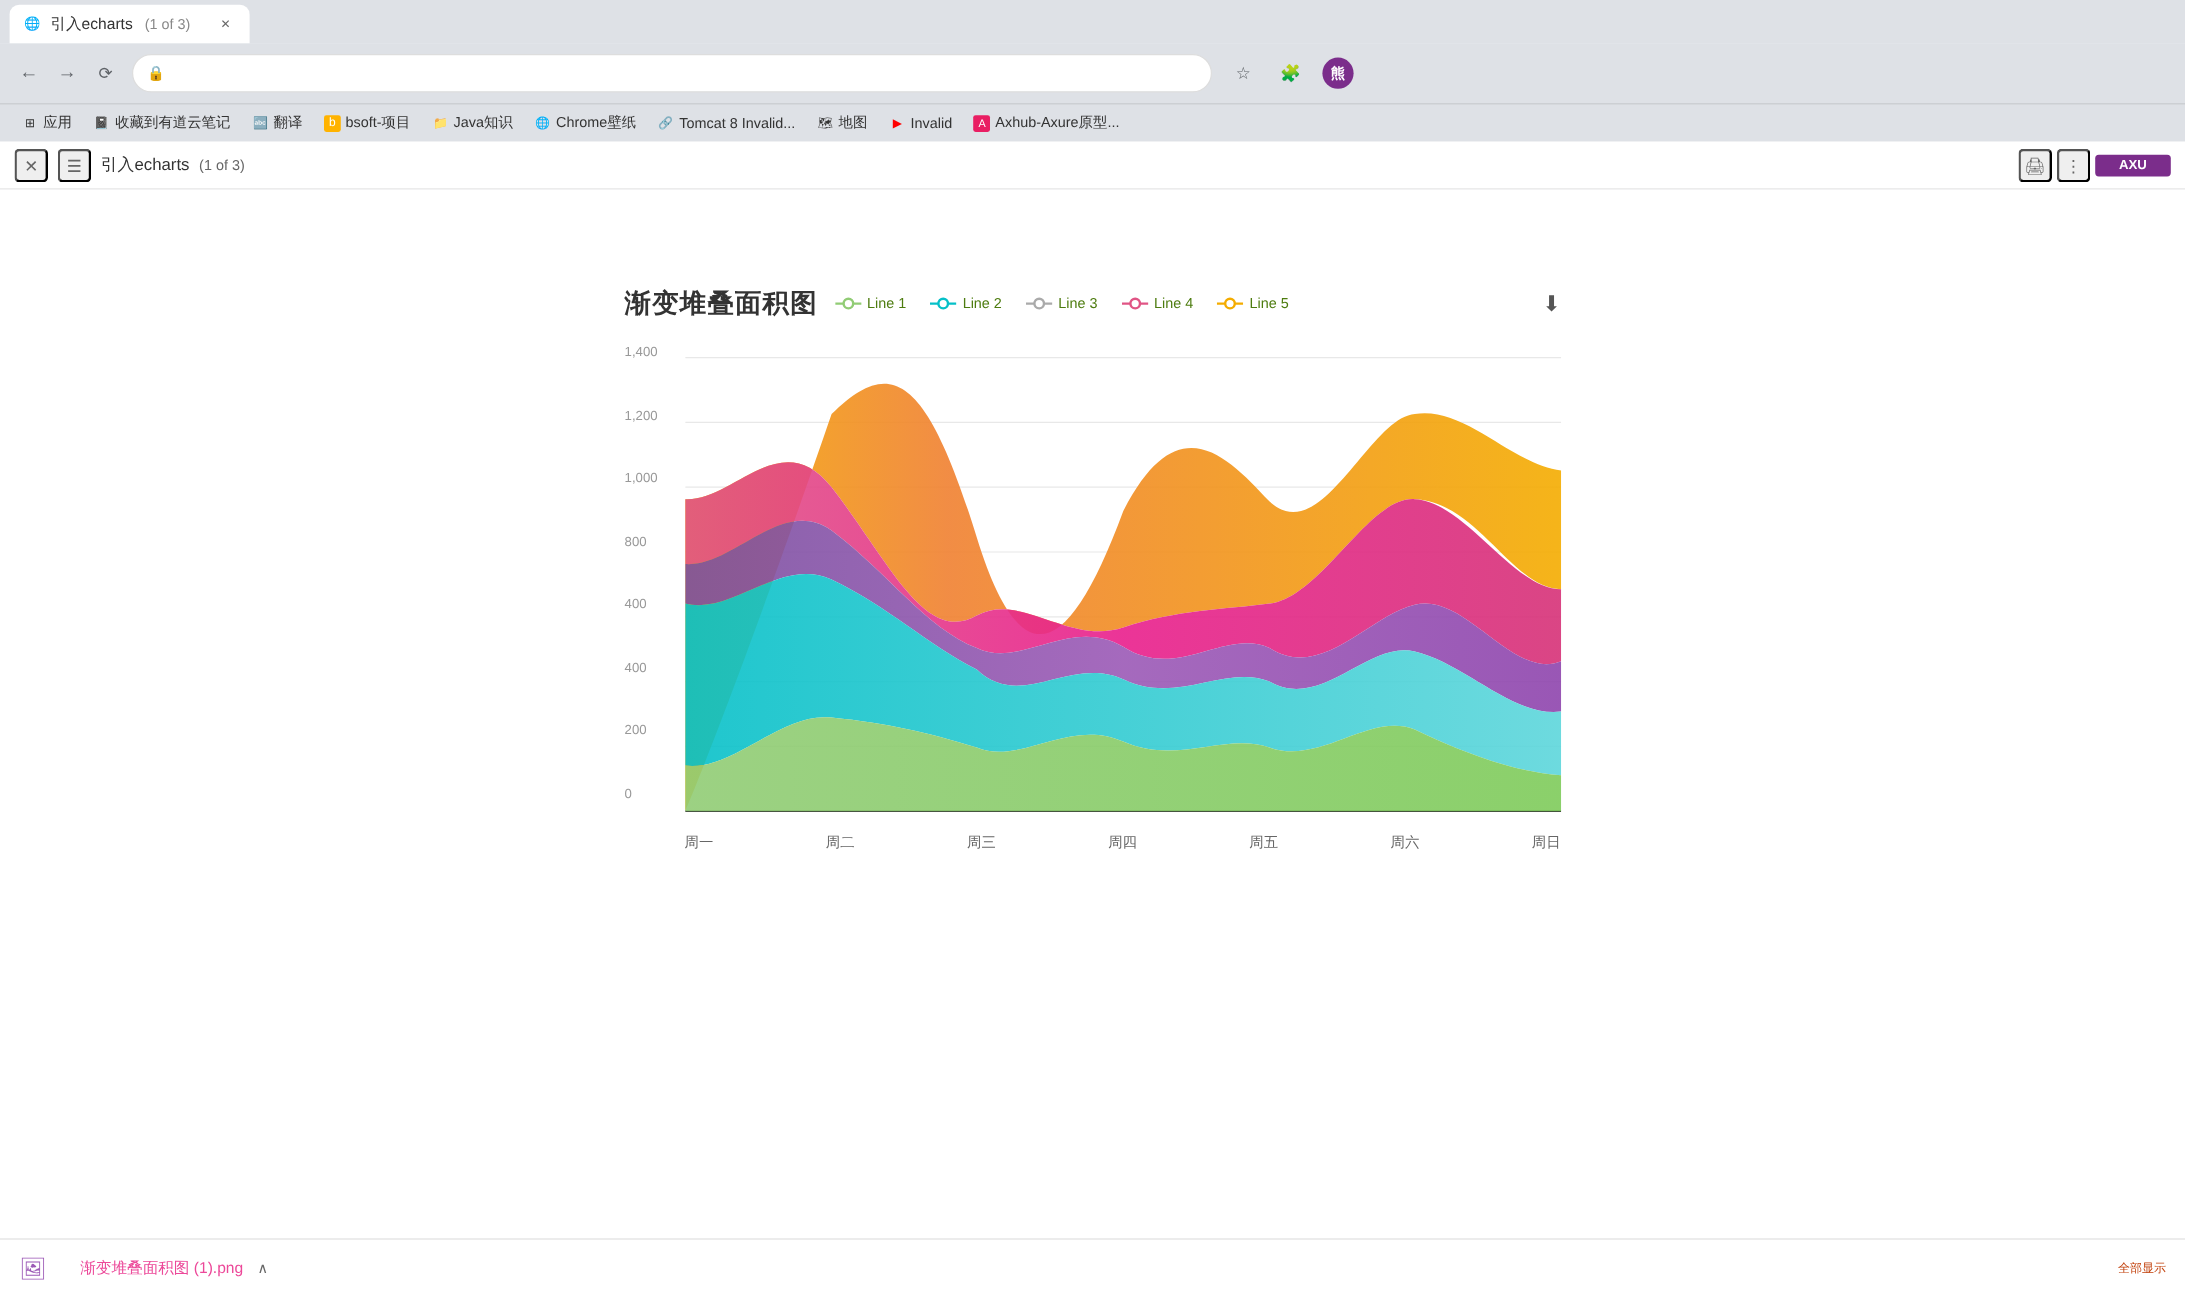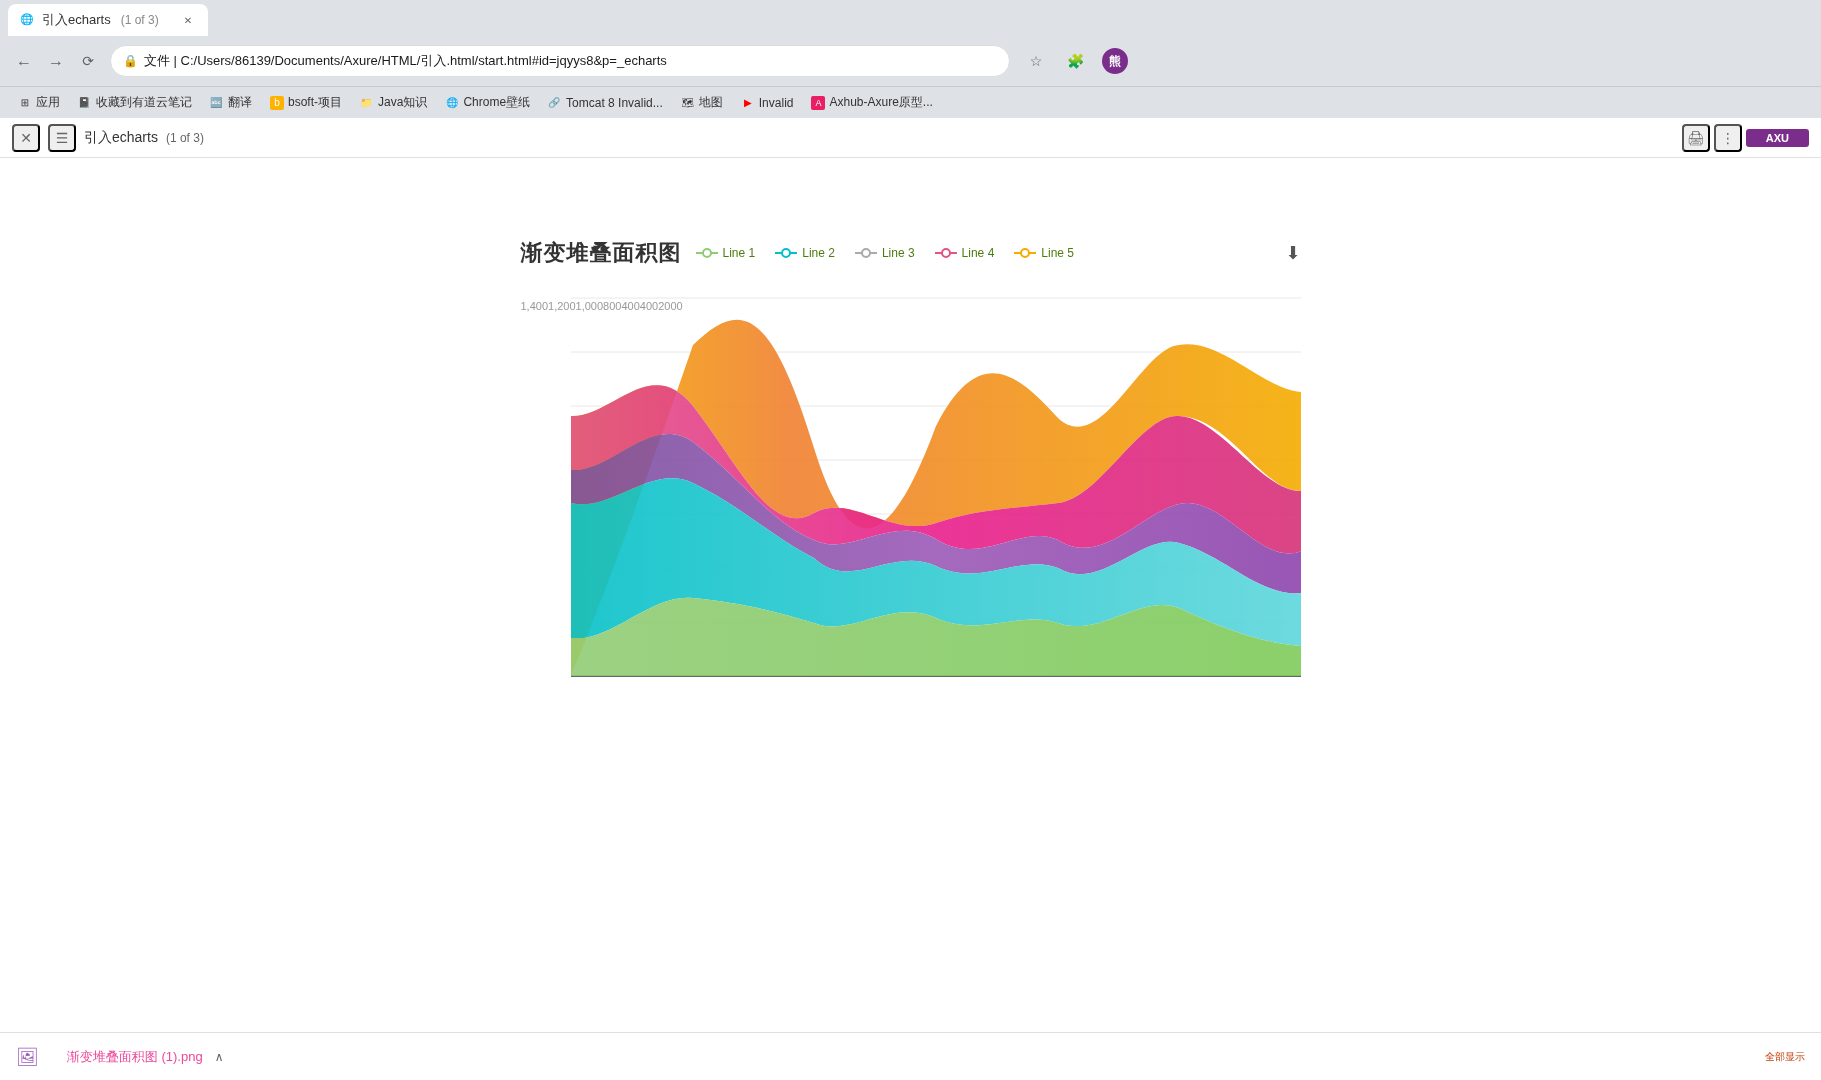--- a/index.html
+++ b/index.html
@@ -67,21 +67,20 @@
 </div>
 
 <div class="browser-top">
   <div class="nav-buttons">
     <button class="nav-btn">←</button>
     <button class="nav-btn">→</button>
     <button class="nav-btn refresh-btn">⟳</button>
   </div>
   <div class="address-bar">
     <span class="lock-icon">🔒</span>
-    <span class="address-text">文件 | C:/Users/86139/Documents/Axure/HTML/引入.html/start.html#id=jqyys8&amp;p=_echarts</span>
   </div>
   <button class="star-btn">☆</button>
   <button class="ext-btn">🧩</button>
   <button class="avatar-btn">熊</button>
 </div>
 
 <div class="bookmarks-bar">
   <div class="bm-item">
     <span class="bm-icon">⊞</span>
     <span>应用</span>
@@ -181,21 +180,21 @@
             <circle cx="11" cy="6" r="4" fill="white" stroke="#f4ac00" stroke-width="2"></circle>
           </svg>
           <span>Line 5</span>
         </div>
       </div>
       <span class="download-icon" title="download">⬇</span>
     </div>
 
     <div style="position:relative; padding-left: 50px;">
 
-      <div style="position:absolute; left:0; top:12px; height:380px; display:flex; flex-direction:row; justify-content:space-between; font-size:11px; color:#999; width:45px; padding-right:6px;">
+      <div style="position:absolute; left:0; top:0; height:380px; display:flex; flex-direction:column; justify-content:space-between; font-size:11px; color:#999; width:45px; padding-right:6px;">
         <span>1,400</span>
         <span>1,200</span>
         <span>1,000</span>
         <span>800</span>
         <span>400</span>
         <span>400</span>
         <span>200</span>
         <span>0</span>
       </div>
 
@@ -320,20 +319,29 @@
           C 410,340 450,312 487,325
           C 530,340 570,295 608,310
           C 650,330 690,345 730,348
           L 730,378
           L 0,378
           Z
         " fill="url(#grad1)" opacity="0.9"></path>
 
       </svg>
 
+      <div style="display:flex; justify-content:space-between; padding: 6px 0 0 0; font-size:12px; color:#666; width:730px;">
+        <span>周一</span>
+        <span>周二</span>
+        <span>周三</span>
+        <span>周四</span>
+        <span>周五</span>
+        <span>周六</span>
+        <span>周日</span>
+      </div>
     </div>
   </div>
 </div>
 
 <div class="download-bar">
   <span class="download-file-icon">🖼</span>
   <div class="download-file">
     <span>渐变堆叠面积图 (1).png</span>
   </div>
   <span class="download-chevron">∧</span>

